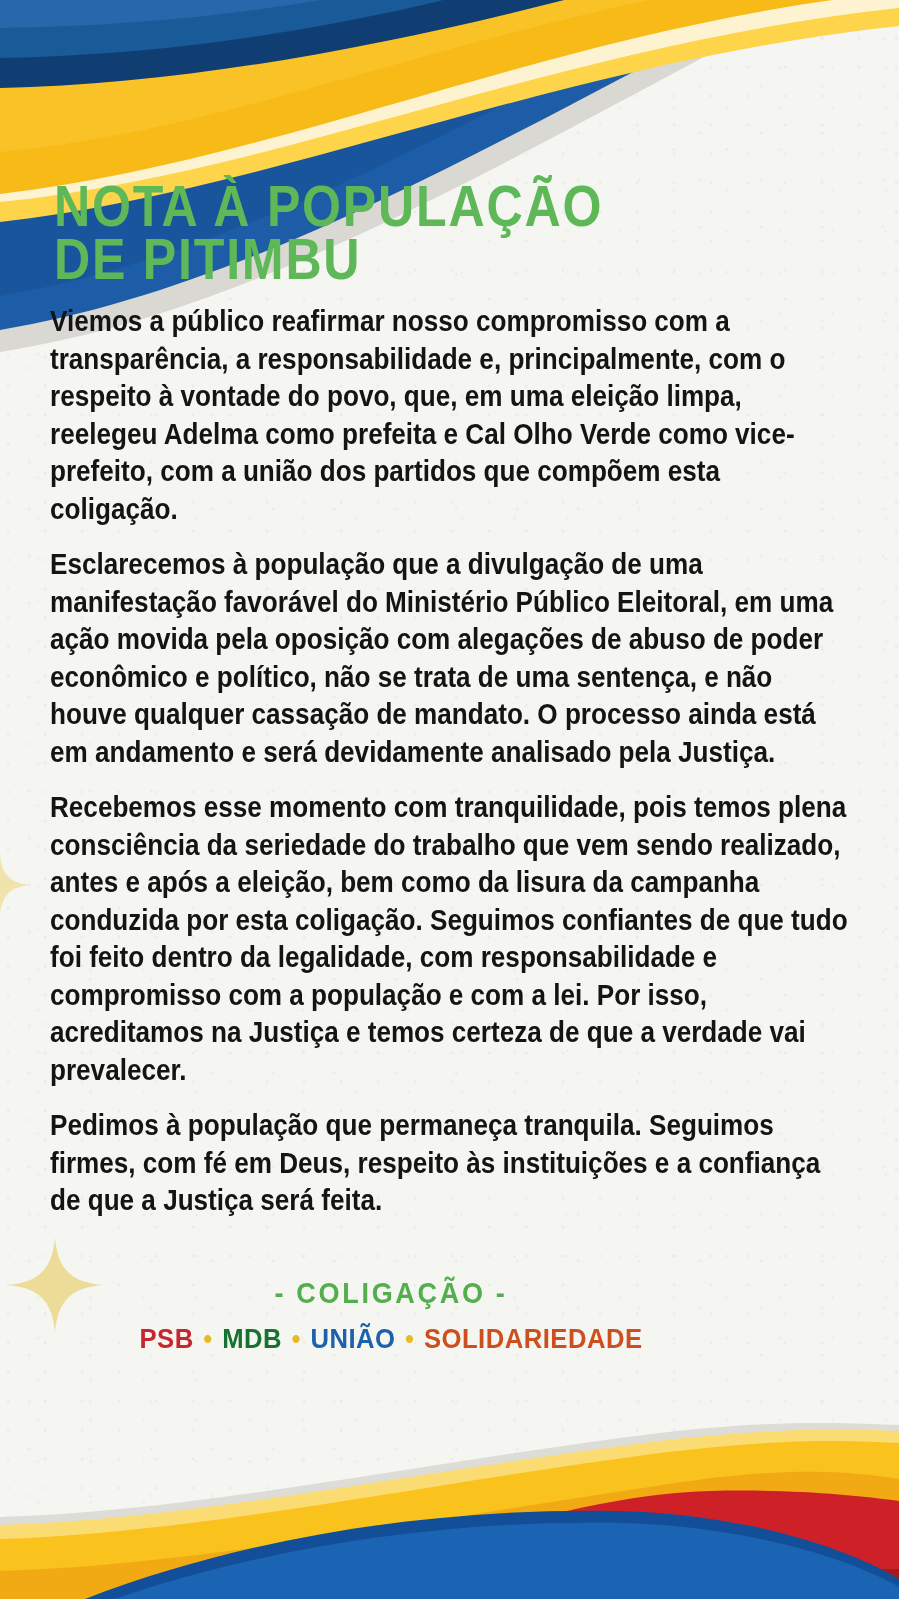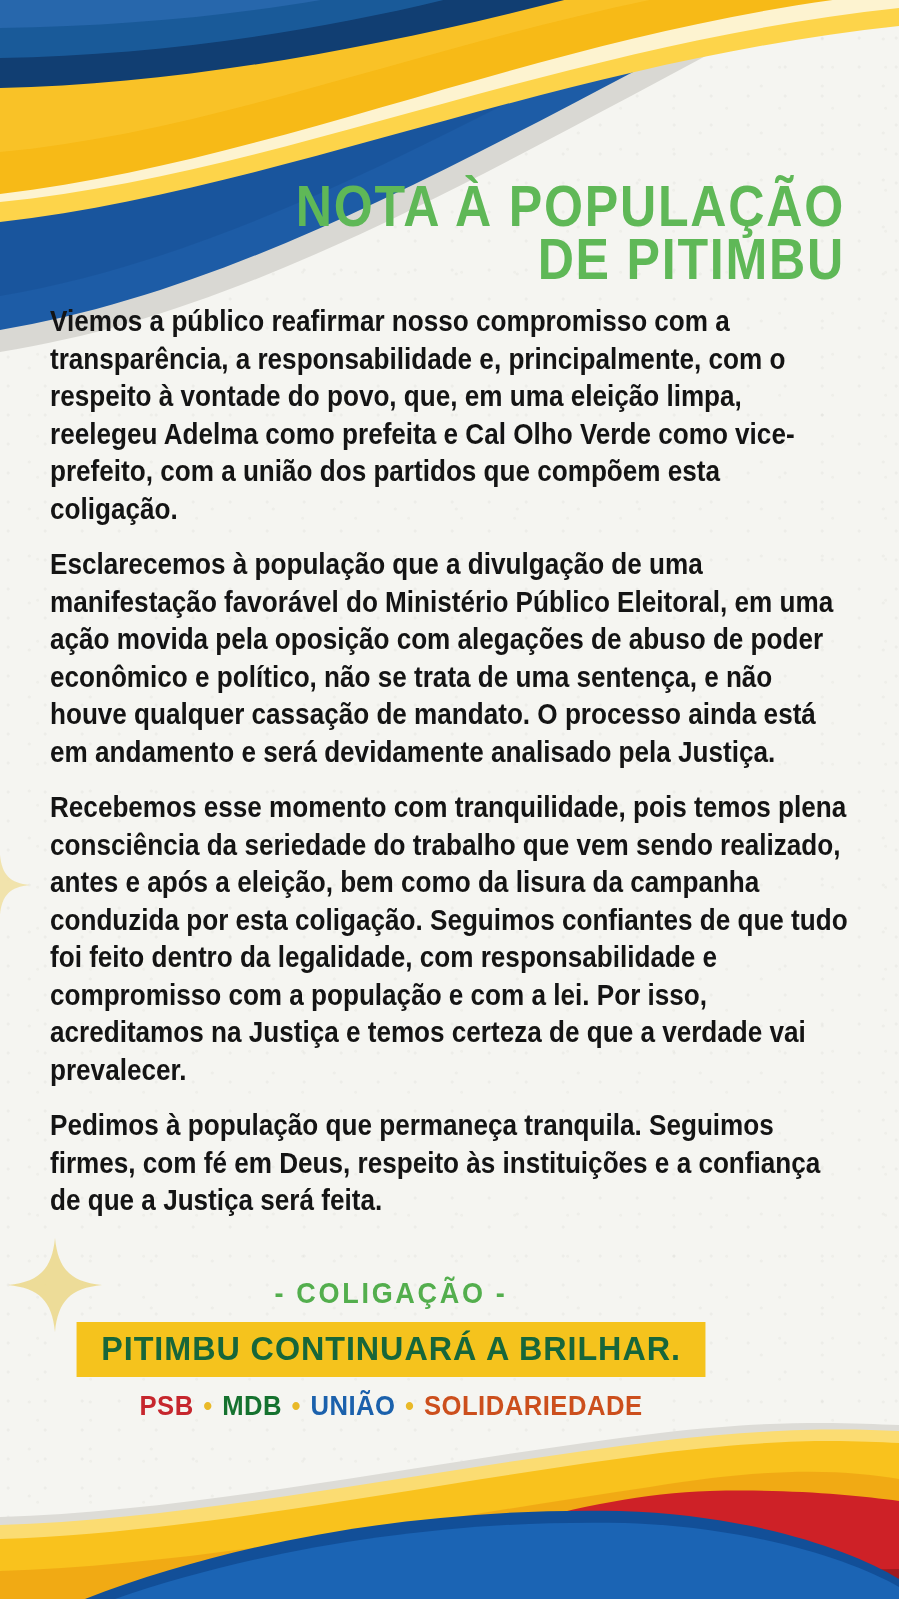--- a/index.html
+++ b/index.html
@@ -18,21 +18,21 @@
   }
   .wave{position:absolute;left:0;width:899px;z-index:1;display:block;}
   .wave-top{top:0;height:355px;}
   .wave-bottom{top:1399px;height:200px;}
   .sparkle{position:absolute;z-index:0;}
 
   .content{position:relative;z-index:2;}
 
   .title{
     position:absolute;top:180px;left:0;width:899px;
-    text-align:right;color:#5fb857;font-weight:bold;
+    text-align:left;color:#5fb857;font-weight:bold;
     font-size:57px;line-height:53px;letter-spacing:2px;
   }
   .title .tline{transform:scaleX(.88);transform-origin:50% 50%;white-space:nowrap;}
 
   .body-text{
     position:absolute;top:303px;left:50px;width:888px;
     transform:scaleX(.9);transform-origin:0 0;
     color:#141414;font-weight:bold;
     font-size:29px;line-height:37.5px;
   }
@@ -110,22 +110,19 @@
 
     <div class="body-text">
       <p>Viemos a público reafirmar nosso compromisso com a transparência, a responsabilidade e, principalmente, com o respeito à vontade do povo, que, em uma eleição limpa, reelegeu Adelma como prefeita e Cal Olho Verde como vice-prefeito, com a união dos partidos que compõem esta coligação.</p>
       <p>Esclarecemos à população que a divulgação de uma manifestação favorável do Ministério Público Eleitoral, em uma ação movida pela oposição com alegações de abuso de poder econômico e político, não se trata de uma sentença, e não houve qualquer cassação de mandato. O processo ainda está em andamento e será devidamente analisado pela Justiça.</p>
       <p>Recebemos esse momento com tranquilidade, pois temos plena consciência da seriedade do trabalho que vem sendo realizado, antes e após a eleição, bem como da lisura da campanha conduzida por esta coligação. Seguimos confiantes de que tudo foi feito dentro da legalidade, com responsabilidade e compromisso com a população e com a lei. Por isso, acreditamos na Justiça e temos certeza de que a verdade vai prevalecer.</p>
       <p>Pedimos à população que permaneça tranquila. Seguimos firmes, com fé em Deus, respeito às instituições e a confiança de que a Justiça será feita.</p>
     </div>
 
     <div class="footer">
       <div class="coligacao-label">- COLIGAÇÃO -</div>
-      <div>
-        <span class="banner">PITIMBU CONTINUARÁ A BRILHAR.</span>
-      </div>
       <div class="parties">
         <span class="party-0">PSB</span><span class="dot">•</span><span class="party-1">MDB</span><span class="dot">•</span><span class="party-2">UNIÃO</span><span class="dot">•</span><span class="party-3">SOLIDARIEDADE</span>
       </div>
     </div>
 
   </div>
 </div>
 
 </body></html>

